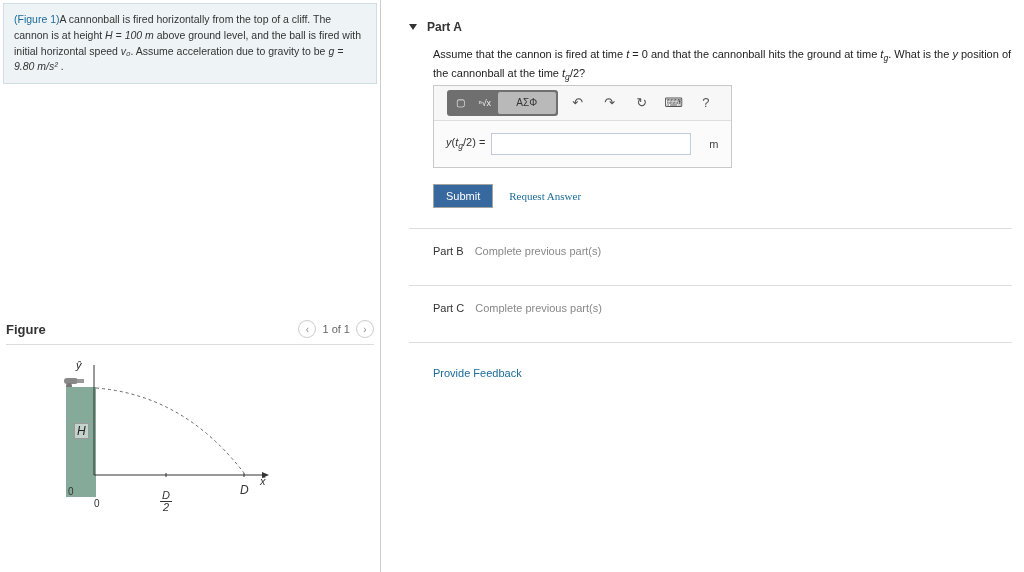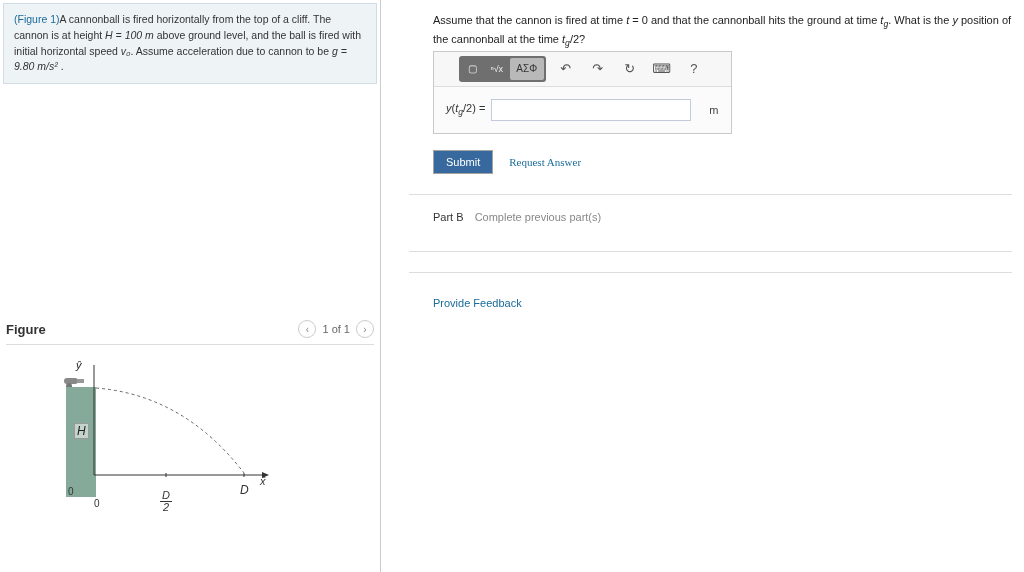--- a/index.html
+++ b/index.html
@@ -134,21 +134,21 @@
   align-items: center;
   padding: 2px;
 }
 .tb-btn {
   width: 24px; height: 22px;
   display:inline-flex; align-items:center; justify-content:center;
   color:#eee; font-size:10px; cursor:pointer; border-radius:2px;
 }
 .tb-btn.light {
   background:#bab9b9; margin-left:1px;
-  color:#333; width: 34px;
+  color:#333; width: 58px;
 }
 .tb-stand {
   width: 24px; height: 22px;
   display:inline-flex; align-items:center; justify-content:center;
   color:#555; font-size:13px; cursor:pointer;
   margin-left:8px;
 }
 .answer-row {
   display:flex; align-items:center;
   padding: 12px 12px;
@@ -196,21 +196,21 @@
   color: #1a6b99; font-size: 11px; cursor:pointer;
   display:inline-block; margin-top: 14px;
 }
 sub { font-size: 0.78em; }
 </style>
 </head>
 <body>
 
 <div class="left-col">
   <div class="problem-box">
-    <span class="fig-link">(Figure 1)</span><span>A cannonball is fired horizontally from the top of a cliff. The cannon is at height </span><i>H = 100 m</i><span> above ground level, and the ball is fired with initial horizontal speed </span><i>v₀</i><span>. Assume acceleration due to cannon to be </span><i>g = 9.80 m/s²</i><span> .</span>
+    <span class="fig-link">(Figure 1)</span><span>A cannonball is fired horizontally from the top of a cliff. The cannon is at height </span><i>H = 100 m</i><span> above ground level, and the ball is fired with initial horizontal speed </span><i>v₀</i><span>. Assume acceleration due to gravity to be </span><i>g = 9.80 m/s²</i><span> .</span>
   </div>
 
   <div class="figure-section">
     <div class="figure-header">
       <div class="figure-title">Figure</div>
       <div class="figure-nav">
         <span class="nav-btn">‹</span>
         <span>1 of 1</span>
         <span class="nav-btn">›</span>
       </div>
@@ -244,20 +244,24 @@
       </div>
       <div class="label-D">D</div>
       <span class="x-hat">x̂</span>
     </div>
   </div>
 </div>
 
 <div class="divider"></div>
 
 <div class="right-col">
+  <div class="part-header">
+    <div class="collapse-caret"></div>
+    <div class="part-title">Part A</div>
+  </div>
   <div class="part-body">
     <div class="prompt">
       <span>Assume that the cannon is fired at time </span><i>t</i> = 0<span> and that the cannonball hits the ground at time </span><i>t<sub>g</sub></i><span>. What is the </span><i>y</i><span> position of the cannonball at the time </span><i>t<sub>g</sub></i>/2<span>?</span>
     </div>
 
     <div class="answer-box">
       <div class="toolbar">
         <div class="tb-group">
           <span class="tb-btn">▢</span>
           <span class="tb-btn" style="font-size:9px;">ⁿ√x</span>
@@ -280,17 +284,21 @@
       <button class="submit-btn">Submit</button>
       <span class="req-answer">Request Answer</span>
     </div>
 
     <hr class="part-divider">
     <div class="part-closed">
       <b>Part B</b>
       <span class="msg">Complete previous part(s)</span>
     </div>
     <hr class="part-divider">
+    <div class="part-closed">
+      <b>Part C</b>
+      <span class="msg">Complete previous part(s)</span>
+    </div>
     <hr class="part-divider">
 
     <span class="feedback-link">Provide Feedback</span>
   </div>
 </div>
 
 </body></html>

